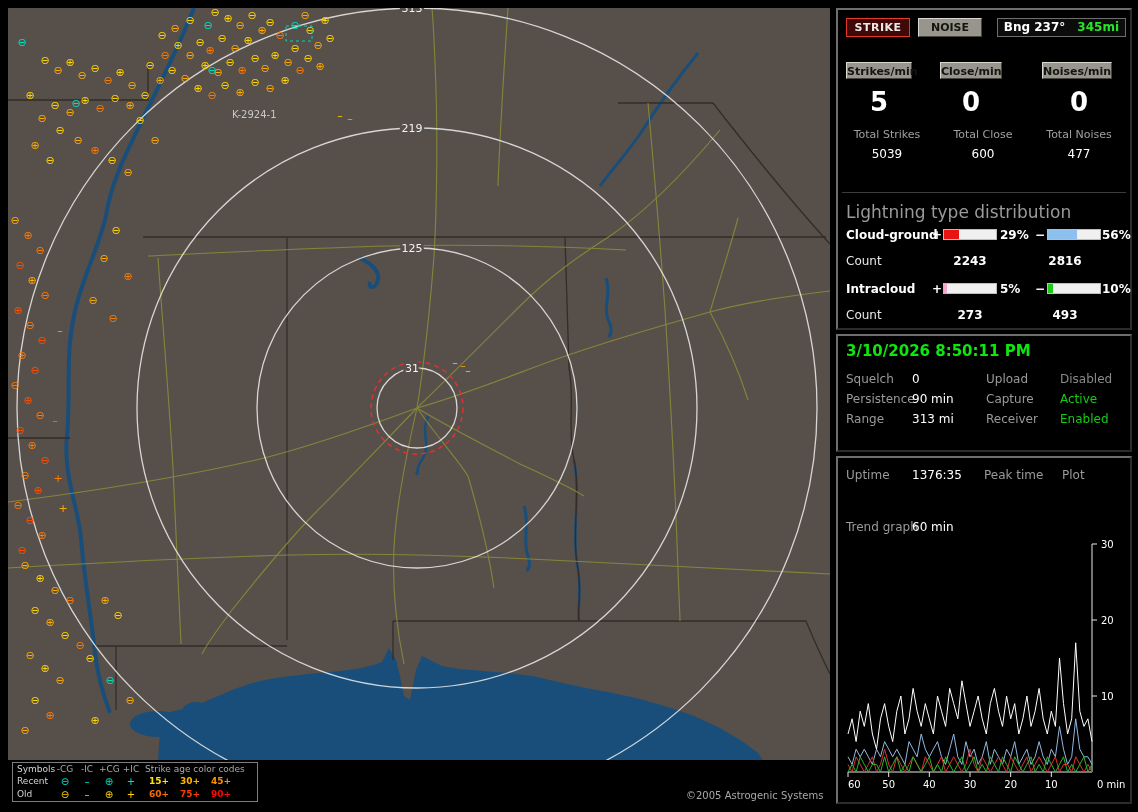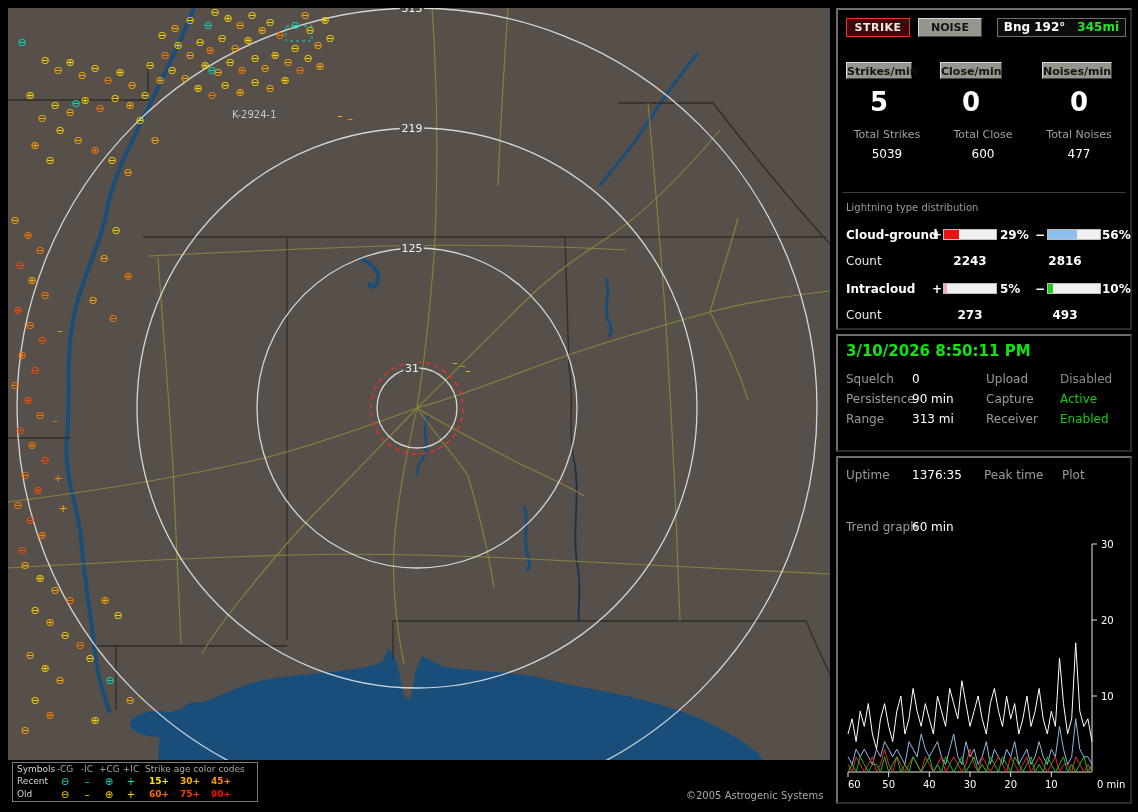--- a/index.html
+++ b/index.html
@@ -42,21 +42,21 @@
     color:#fff; line-height:17px; }
   #bearing .dist { color:#27e427; margin-left:12px; }
 
   .rate-btn { position:absolute; top:52px; height:17px; }
   .big-num { position:absolute; top:78px; width:66px; text-align:center;
     color:#fff; font-size:26px; font-weight:bold; line-height:28px; }
   .tot-lbl { position:absolute; top:118px; text-align:center; color:#a0a0a0; font-size:11px; }
   .tot-val { position:absolute; top:137px; text-align:center; color:#fff; font-size:12px; }
 
   .divider { position:absolute; left:4px; right:4px; top:182px; border-top:1px solid #3c3c3c; }
-  .dist-title { position:absolute; left:8px; top:192px; color:#9a9a9a; font-size:10px; }
+  .dist-title { position:absolute; left:8px; top:192px; color:#9a9a9a; font-size:17px; }
 
   .drow { position:absolute; left:0; width:100%; height:15px; font-size:12px;padding-left:28px; }
   .dlabel { position:absolute; left:8px; color:#fff; font-weight:bold; }
   .sign { position:absolute; color:#fff; font-weight:bold; }
   .bar { position:absolute; top:1px; width:54px; height:11px; background:#f0f0f0;
     border:1px solid #bdbdbd; }
   .fill { position:absolute; left:0; top:0; bottom:0; }
   .pct { position:absolute; width:34px; color:#fff; font-weight:bold; }
   .cnt-label { position:absolute; left:8px; color:#e8e8e8; }
   .cnt { position:absolute; text-align:center; color:#fff; font-weight:bold; }
@@ -297,21 +297,21 @@
     <span class="lg-a lg-a2" style="color: rgb(255, 10, 0);">90+</span>
   </div>
 </div>
 
 <div id="copyright">©2005 Astrogenic Systems</div>
 
 <div class="panel" id="sec1">
   <div class="btn-strike">STRIKE</div>
   <div class="btn-noise gbtn">NOISE</div>
   <div id="bearing">
-    <span>Bng 192°</span><span class="dist">345mi</span>
+    <span>Bng 237°</span><span class="dist">345mi</span>
   </div>
 
   <div class="rate-btn gbtn" style="left:8px;width:66px">Strikes/min</div>
   <div class="rate-btn gbtn" style="left:102px;width:62px">Close/min</div>
   <div class="rate-btn gbtn" style="left:204px;width:70px">Noises/min</div>
 
   <div class="big-num" style="left:8px">5</div>
   <div class="big-num" style="left:100px">0</div>
   <div class="big-num" style="left:208px">0</div>
 

